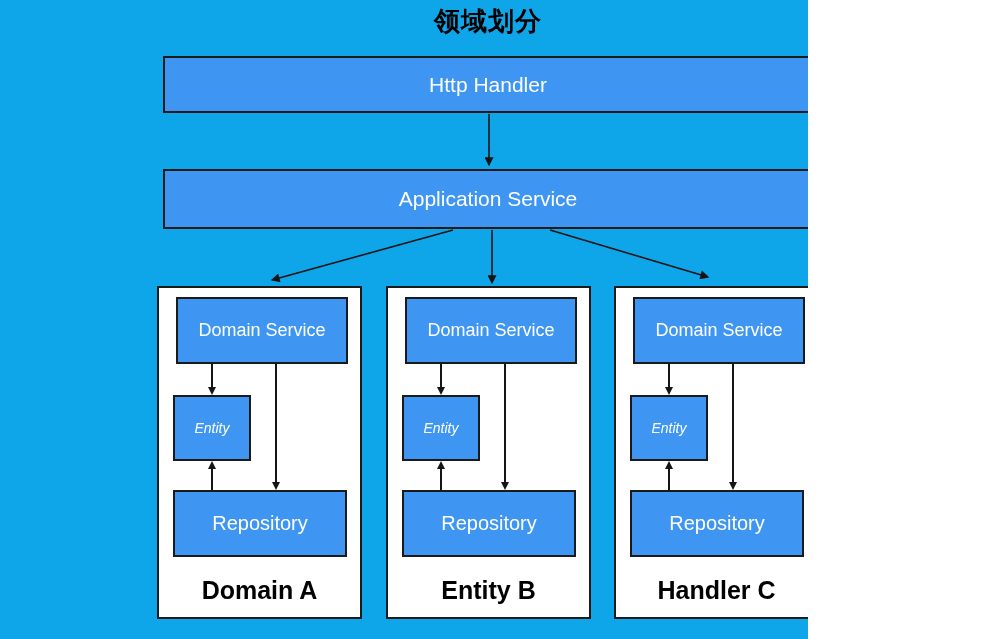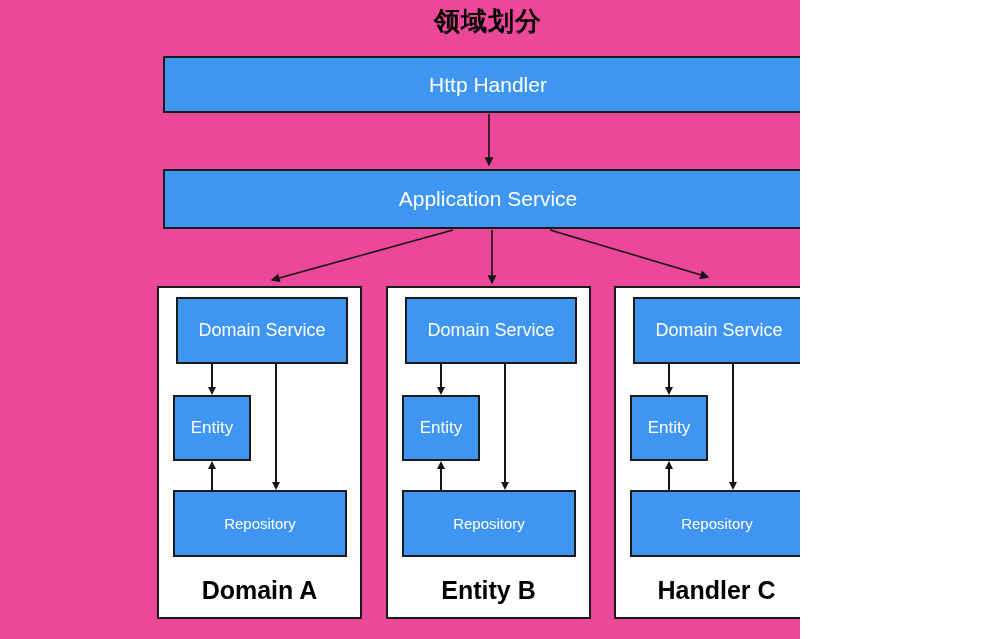--- a/index.html
+++ b/index.html
@@ -1,22 +1,23 @@
 <!DOCTYPE html>
 <html><head>
 <meta charset="utf-8">
 <style>
   html, body { margin: 0; padding: 0; background: #ffffff; }
   .canvas {
     position: relative;
     width: 800px;
     height: 639px;
-    background: #ec4899;
+    background: #0ea5e9;
     font-family: "Liberation Sans", sans-serif;
     overflow: hidden;
+    padding-left: 8px;
   }
   .title {
     position: absolute;
     left: 163px; top: 4px; width: 650px; height: 34px;
     text-align: center;
     font-size: 26px; font-weight: 700; color: #000000;
     line-height: 34px;
     letter-spacing: 1px;
   }
   .bluebox {
@@ -39,22 +40,22 @@
     position: absolute;
     top: 286px; width: 205px; height: 333px;
     background: #ffffff;
     border: 2px solid #1a1a1a;
     box-sizing: border-box;
   }
   #domain-a { left: 157px; }
   #domain-b { left: 386px; }
   #domain-c { left: 614px; }
   .ds { left: 17px; top: 9px;   width: 172px; height: 67px; font-size: 18px; }
-  .en { left: 14px; top: 107px; width: 78px;  height: 66px; font-size: 17px; }
-  .rp { left: 14px; top: 202px; width: 174px; height: 67px; font-size: 15px; }
+  .en { left: 14px; top: 107px; width: 78px;  height: 66px; font-size: 14px; font-style: italic; }
+  .rp { left: 14px; top: 202px; width: 174px; height: 67px; font-size: 20px; }
   .dlabel {
     position: absolute;
     left: 0; top: 288px; width: 100%;
     text-align: center;
     font-size: 25px; font-weight: 700; color: #000000;
   }
   
   .arr { position: absolute; width: 2px; background: #151515; }
   .arr i { position: absolute; left: -3px; width: 0; height: 0; display: block; }
   .arr.down i {

